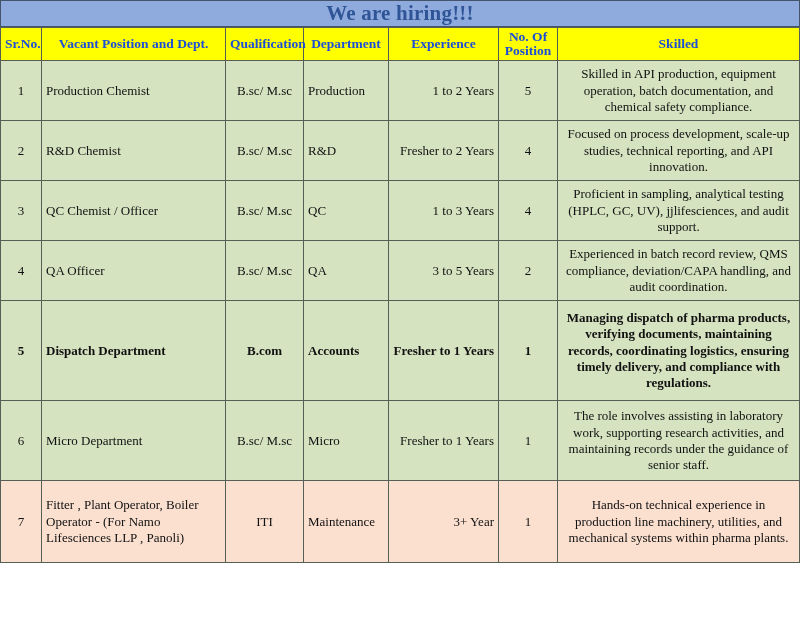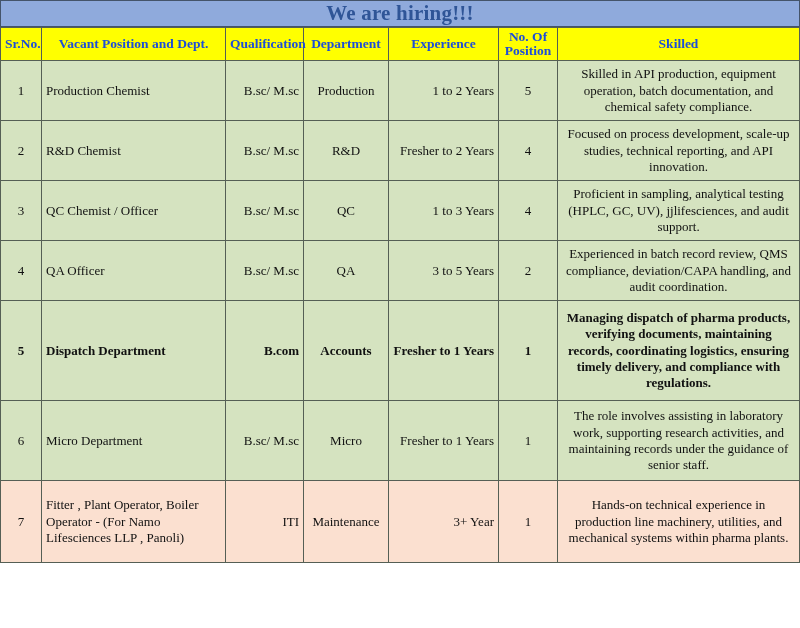--- a/index.html
+++ b/index.html
@@ -78,22 +78,22 @@
     color: #111111;
     font-size: 13px;
     line-height: 1.25;
   }
   tbody tr.row-alt td {
     background: #fbe0d0;
   }
 
   td.c-sr      { text-align: center; width: 41px; }
   td.c-pos     { text-align: left;   width: 184px; padding-left: 7px; }
-  td.c-qual    { text-align: right;   width: 78px;  padding-left: 5px; }
-  td.c-dept    { text-align: center;   width: 85px;  padding-left: 5px; }
+  td.c-qual    { text-align: center;   width: 78px;  padding-left: 5px; }
+  td.c-dept    { text-align: left;   width: 85px;  padding-left: 5px; }
   td.c-exp     { text-align: right;   width: 110px; padding-left: 5px; }
   td.c-num     { text-align: center; width: 59px; }
   td.c-rem     { text-align: center; padding: 3px 6px; }
 
   th.h-sr   { width: 41px; }
   th.h-pos  { width: 184px; }
   th.h-qual { width: 78px; }
   th.h-dept { width: 85px; }
   th.h-exp  { width: 110px; }
   th.h-num  { width: 59px; }

